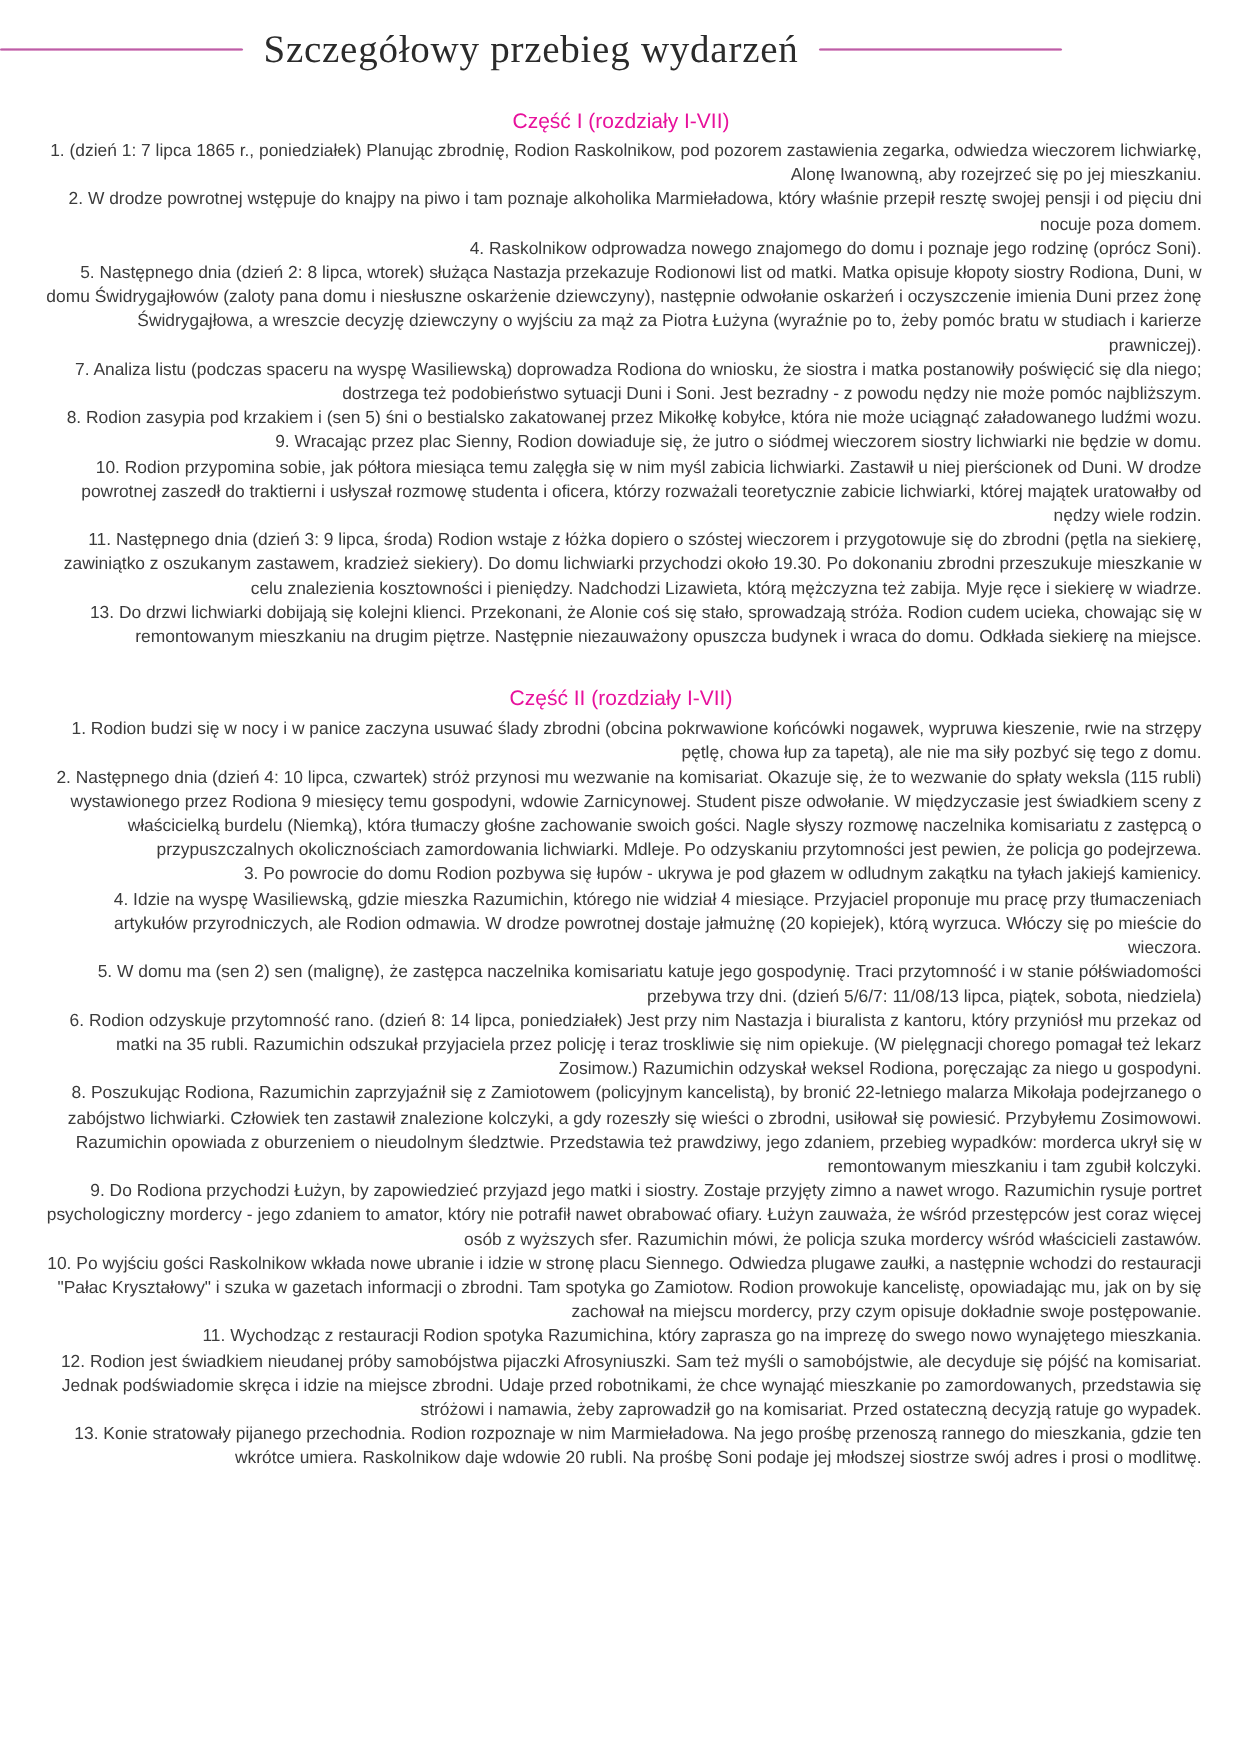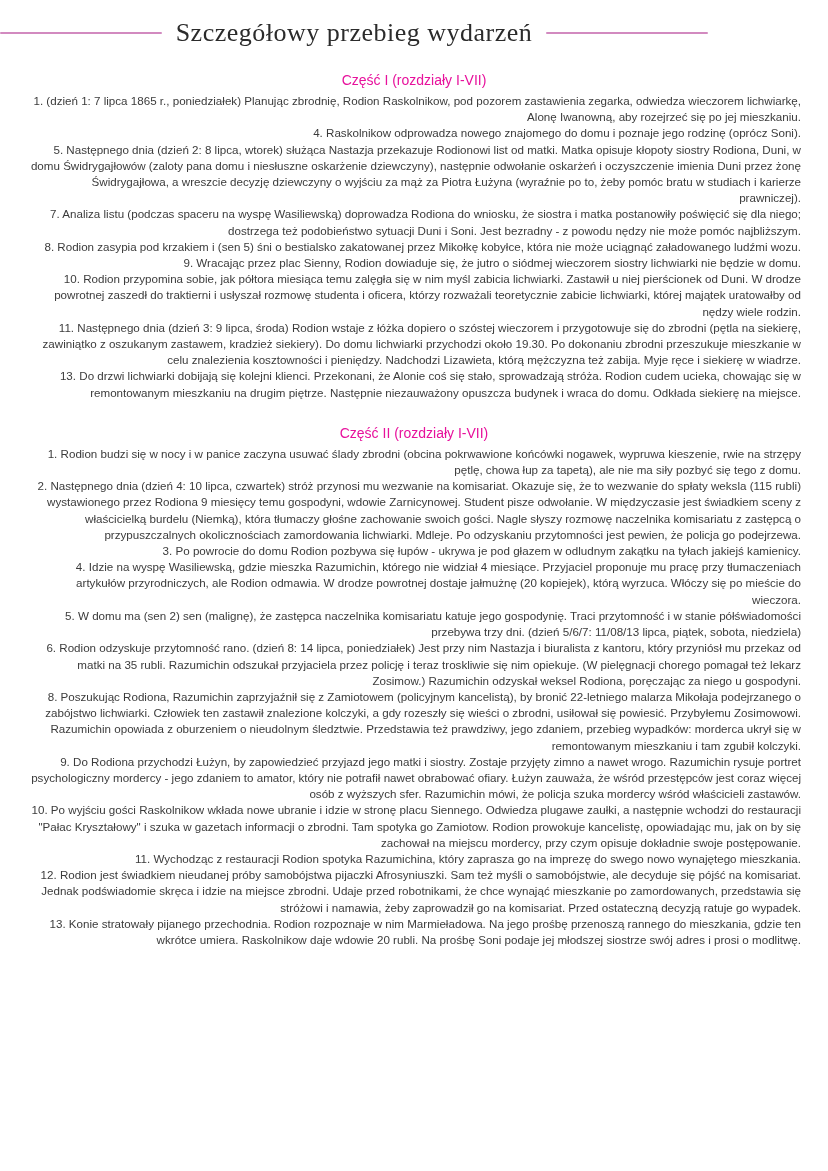--- a/index.html
+++ b/index.html
@@ -72,20 +72,21 @@
     <div class="doc-title">Szczegółowy przebieg wydarzeń</div>
     <div class="rule"></div>
   </div>
 
   <div class="content">
 
     <section>
       <h2 class="section-heading">Część I (rozdziały I-VII)</h2>
       <div>
           <p class="event">1. (dzień 1: 7 lipca 1865 r., poniedziałek) Planując zbrodnię, Rodion Raskolnikow, pod pozorem zastawienia zegarka, odwiedza wieczorem lichwiarkę, Alonę Iwanowną, aby rozejrzeć się po jej mieszkaniu.</p>
+          <p class="event">2. W drodze powrotnej wstępuje do knajpy na piwo i tam poznaje alkoholika Marmieładowa, który właśnie przepił resztę swojej pensji i od pięciu dni nocuje poza domem.</p>
           <p class="event">4. Raskolnikow odprowadza nowego znajomego do domu i poznaje jego rodzinę (oprócz Soni).</p>
           <p class="event">5. Następnego dnia (dzień 2: 8 lipca, wtorek) służąca Nastazja przekazuje Rodionowi list od matki. Matka opisuje kłopoty siostry Rodiona, Duni, w domu Świdrygajłowów (zaloty pana domu i niesłuszne oskarżenie dziewczyny), następnie odwołanie oskarżeń i oczyszczenie imienia Duni przez żonę Świdrygajłowa, a wreszcie decyzję dziewczyny o wyjściu za mąż za Piotra Łużyna (wyraźnie po to, żeby pomóc bratu w studiach i karierze prawniczej).</p>
           <p class="event">7. Analiza listu (podczas spaceru na wyspę Wasiliewską) doprowadza Rodiona do wniosku, że siostra i matka postanowiły poświęcić się dla niego; dostrzega też podobieństwo sytuacji Duni i Soni. Jest bezradny - z powodu nędzy nie może pomóc najbliższym.</p>
           <p class="event">8. Rodion zasypia pod krzakiem i (sen 5) śni o bestialsko zakatowanej przez Mikołkę kobyłce, która nie może uciągnąć załadowanego ludźmi wozu.</p>
           <p class="event">9. Wracając przez plac Sienny, Rodion dowiaduje się, że jutro o siódmej wieczorem siostry lichwiarki nie będzie w domu.</p>
           <p class="event">10. Rodion przypomina sobie, jak półtora miesiąca temu zalęgła się w nim myśl zabicia lichwiarki. Zastawił u niej pierścionek od Duni. W drodze powrotnej zaszedł do traktierni i usłyszał rozmowę studenta i oficera, którzy rozważali teoretycznie zabicie lichwiarki, której majątek uratowałby od nędzy wiele rodzin.</p>
           <p class="event">11. Następnego dnia (dzień 3: 9 lipca, środa) Rodion wstaje z łóżka dopiero o szóstej wieczorem i przygotowuje się do zbrodni (pętla na siekierę, zawiniątko z oszukanym zastawem, kradzież siekiery). Do domu lichwiarki przychodzi około 19.30. Po dokonaniu zbrodni przeszukuje mieszkanie w celu znalezienia kosztowności i pieniędzy. Nadchodzi Lizawieta, którą mężczyzna też zabija. Myje ręce i siekierę w wiadrze.</p>
           <p class="event">13. Do drzwi lichwiarki dobijają się kolejni klienci. Przekonani, że Alonie coś się stało, sprowadzają stróża. Rodion cudem ucieka, chowając się w remontowanym mieszkaniu na drugim piętrze. Następnie niezauważony opuszcza budynek i wraca do domu. Odkłada siekierę na miejsce.</p>
         </div>
     </section>

